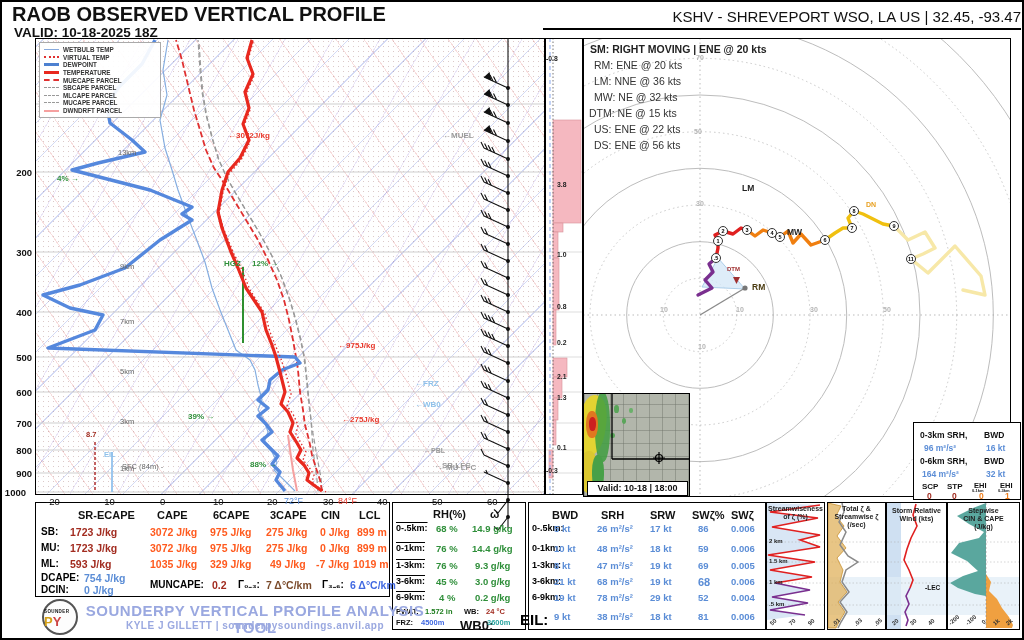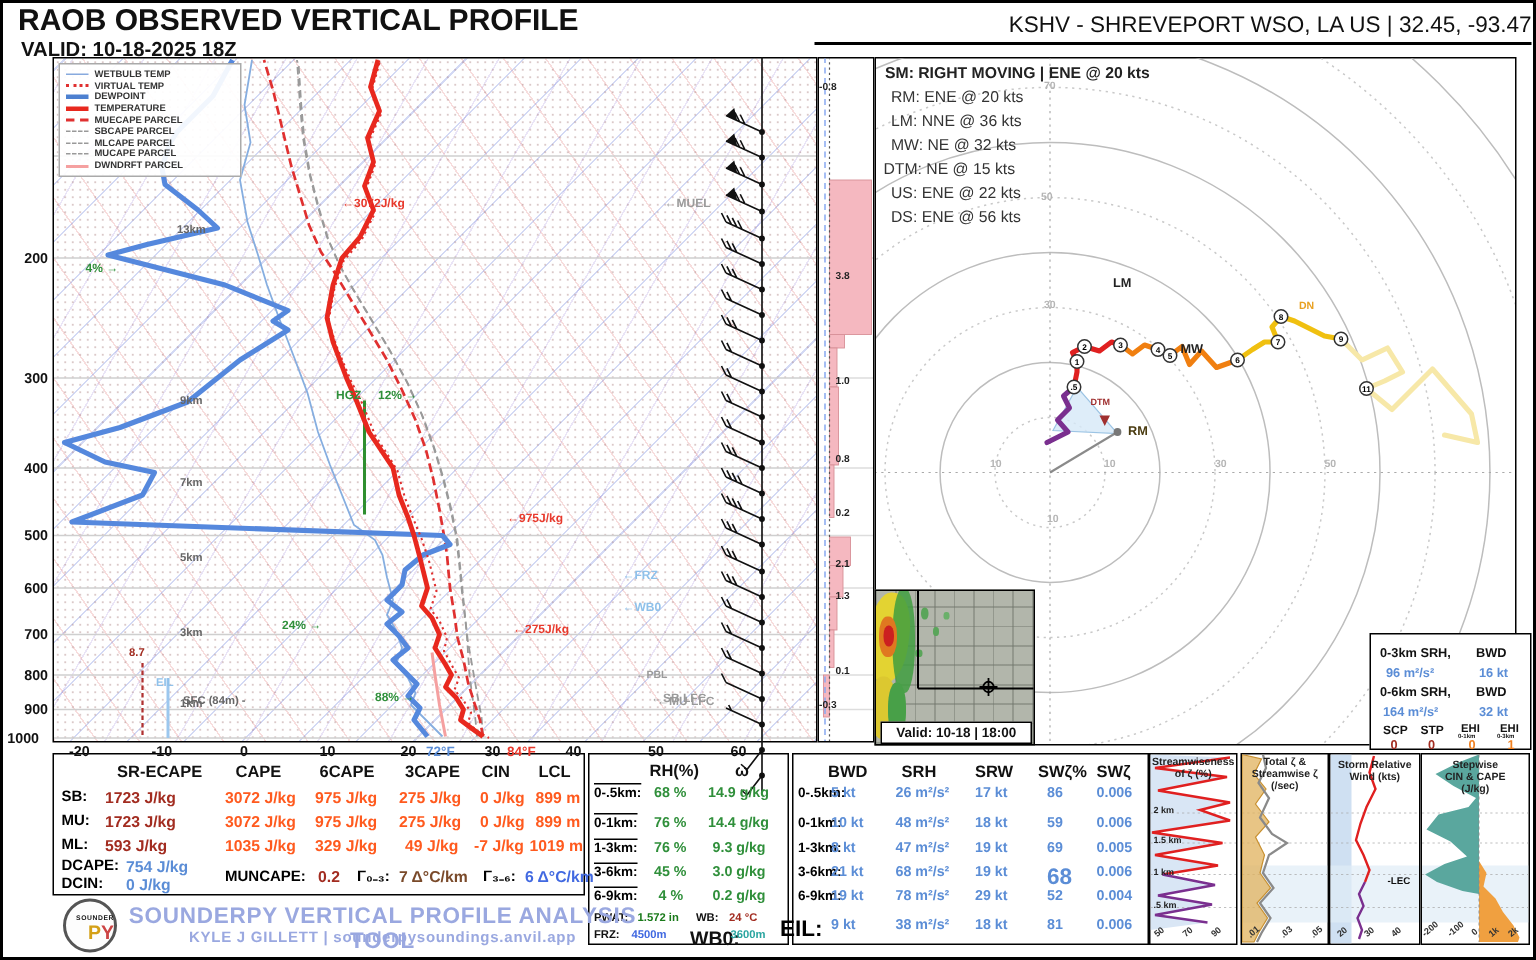--- a/index.html
+++ b/index.html
@@ -19,22 +19,22 @@
     repeating-linear-gradient(315deg, rgba(110,130,220,.30) 0 1px, transparent 1px 27px),
     repeating-linear-gradient(55deg, rgba(225,120,120,.25) 0 1px, transparent 1px 23px),
     repeating-linear-gradient(300deg, rgba(140,110,210,.18) 0 1px, transparent 1px 41px);
     background-size:5px 5px,auto,auto,auto}
   .legend{position:absolute;left:39px;top:42px;width:122px;background:rgba(255,255,255,.92);
     border:1px solid #aaa;padding:3px 4px;box-sizing:border-box}
   .lrow{display:flex;align-items:center;height:7.6px}
   .lsamp{width:15px;margin-right:4px;display:inline-block}
   .ltxt{font-size:6.3px;color:#333;font-weight:bold}
   .ptick{position:absolute;font-size:9.5px;font-weight:bold;text-align:right;width:24px}
-  .hlab{position:absolute;font-size:7.5px;color:#666;font-weight:bold}
-  .xtick{position:absolute;font-size:9.5px;font-weight:bold}
+  .hlab{position:absolute;font-size:7.5px;color:#666;font-weight:normal}
+  .xtick{position:absolute;font-size:9.5px;font-weight:normal}
   .ann{position:absolute;font-size:8px;font-weight:bold}
   .aux{position:absolute;left:545px;top:38px;width:38px;height:457px;border:1px solid #000;
        box-sizing:border-box;background:#fff}
   .auxv{position:absolute;font-size:6.8px;font-weight:bold;color:#222}
   .hodo{position:absolute;left:583px;top:38px;width:428px;height:459px;border:1px solid #000;
         box-sizing:border-box;background:#fff}
   .sm{font-size:10.5px;color:#333}
   .ring{position:absolute;font-size:7px;color:#b5b5b5;font-weight:bold}
   .radar{position:absolute;left:583px;top:393px;width:107px;height:104px;border:1px solid #000;
     box-sizing:border-box;overflow:hidden;background:#b2b6ab;background-image:
@@ -47,21 +47,21 @@
           border:1.5px solid #000;box-sizing:border-box}
   .th{font-size:11px;font-weight:bold}
   .cell{font-size:10.5px;font-weight:bold}
   .rl{font-size:10px;font-weight:bold;color:#000}
   .ovl{text-decoration:overline}
   .ptitle{font-size:7px;font-weight:bold;color:#222;text-align:center;line-height:1.15}
   .ptick2{font-size:6px;color:#333;transform:rotate(-40deg);font-weight:bold}
   .kmlab{font-size:6px;font-weight:bold;color:#222}
   .brand{color:#9aa8e0;font-weight:bold;letter-spacing:.5px}
   .logo{position:absolute;left:42px;top:599px;width:36px;height:36px;border-radius:50%;
-        border:2px solid #555;box-sizing:border-box;background:#fdfdfd;text-align:right}
+        border:2px solid #555;box-sizing:border-box;background:#fdfdfd;text-align:left}
 </style>
 </head>
 <body>
 
 <div class="skewbg"></div>
 <div class="aux"></div>
 <div class="hodo"></div>
 
 <div class="box" style="left:35px;top:502px;width:355px;height:95px"></div>
 <div class="box" style="left:392px;top:502px;width:134px;height:128px"></div>
@@ -402,21 +402,21 @@
 
 <div class="ann red" style="left:228px;top:131px">←3072J/kg</div>
 <div class="ann gray" style="left:443px;top:131px">←MUEL</div>
 <div class="ann grn" style="left:57px;top:174px">4% →</div>
 <div class="ann grn" style="left:224px;top:259px">HGZ</div>
 <div class="ann grn" style="left:252px;top:259px">12% →</div>
 <div class="ann red" style="left:338px;top:341px">←975J/kg</div>
 <div class="ann lblu" style="left:415px;top:379px">←FRZ</div>
 <div class="ann lblu" style="left:415px;top:400px">←WB0</div>
 <div class="ann red" style="left:342px;top:415px">←275J/kg</div>
-<div class="ann grn" style="left:188px;top:412px">24% →</div>
+<div class="ann grn" style="left:188px;top:412px">39% →</div>
 <div class="ann gray" style="left:424px;top:447px;font-size:7px">←PBL</div>
 <div class="ann gray" style="left:434px;top:461px">←SB LFC</div>
 <div class="ann gray" style="left:438px;top:463px">←MU LFC</div>
 <div class="ann grn" style="left:250px;top:460px">88% →</div>
 <div class="ann dred" style="left:86px;top:430px;font-size:7.5px">8.7</div>
 <div class="ann lblu" style="left:104px;top:450px;font-size:7.5px">EIL</div>
 
 <div class="auxv" style="left:546px;top:55px">-0.8</div>
 <div class="auxv" style="left:557px;top:181px">3.8</div>
 <div class="auxv" style="left:557px;top:251px">1.0</div>
@@ -553,21 +553,21 @@
 <div class="t rl" style="left:532px;top:561px;font-size:9px">1-3km:</div>
 <div class="t b blu" style="left:554px;top:561px;font-size:9.5px">8 kt</div>
 <div class="t b blu" style="left:597px;top:561px;font-size:9.5px">47 m²/s²</div>
 <div class="t b blu" style="left:650px;top:561px;font-size:9.5px">19 kt</div>
 <div class="t b blu" style="left:698px;top:561px;font-size:9.5px">69</div>
 <div class="t b blu" style="left:731px;top:561px;font-size:9.5px">0.005</div>
 <div class="t rl" style="left:532px;top:577px;font-size:9px">3-6km:</div>
 <div class="t b blu" style="left:554px;top:577px;font-size:9.5px">21 kt</div>
 <div class="t b blu" style="left:597px;top:577px;font-size:9.5px">68 m²/s²</div>
 <div class="t b blu" style="left:650px;top:577px;font-size:9.5px">19 kt</div>
-<div class="t b blu" style="left:698px;top:577px;font-size:15px">68</div>
+<div class="t b blu" style="left:698px;top:577px;font-size:11px">68</div>
 <div class="t b blu" style="left:731px;top:577px;font-size:9.5px">0.006</div>
 <div class="t rl" style="left:532px;top:593px;font-size:9px">6-9km:</div>
 <div class="t b blu" style="left:554px;top:593px;font-size:9.5px">19 kt</div>
 <div class="t b blu" style="left:597px;top:593px;font-size:9.5px">78 m²/s²</div>
 <div class="t b blu" style="left:650px;top:593px;font-size:9.5px">29 kt</div>
 <div class="t b blu" style="left:698px;top:593px;font-size:9.5px">52</div>
 <div class="t b blu" style="left:731px;top:593px;font-size:9.5px">0.004</div>
 <div class="t rl" style="left:520px;top:612px;font-size:15px">EIL:</div>
 <div class="t b blu" style="left:554px;top:612px;font-size:9.5px">9 kt</div>
 <div class="t b blu" style="left:597px;top:612px;font-size:9.5px">38 m²/s²</div>

